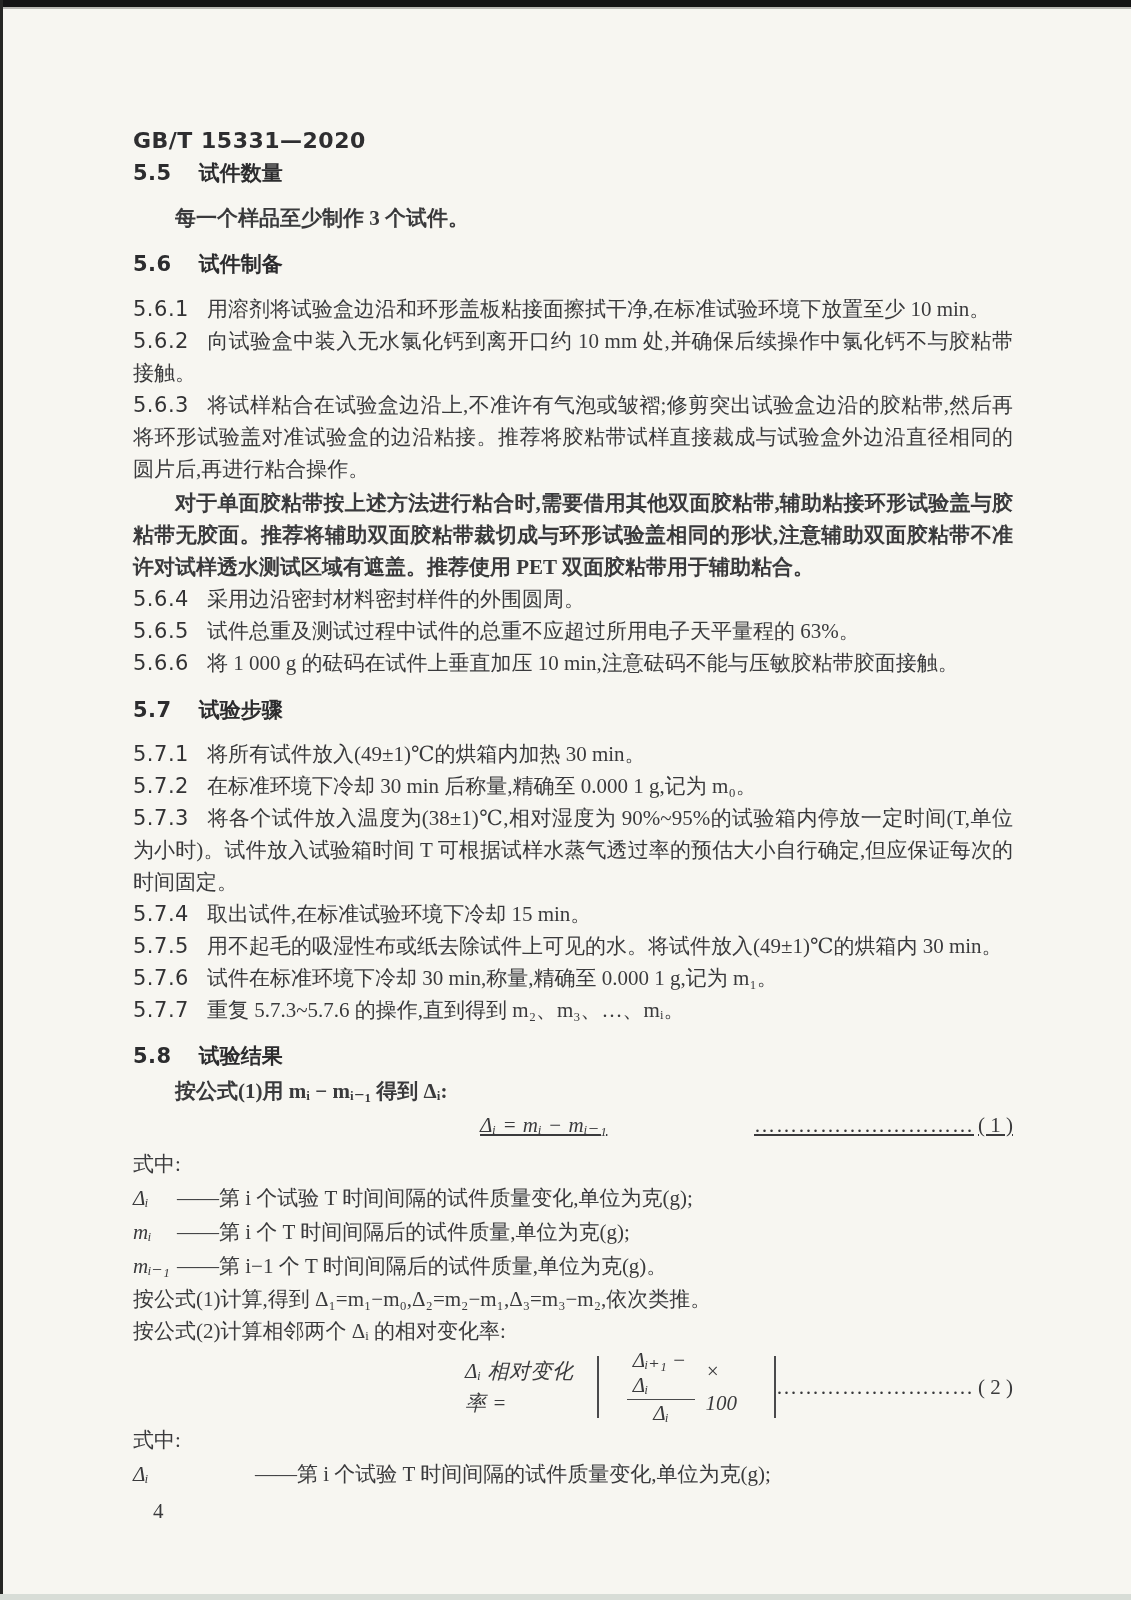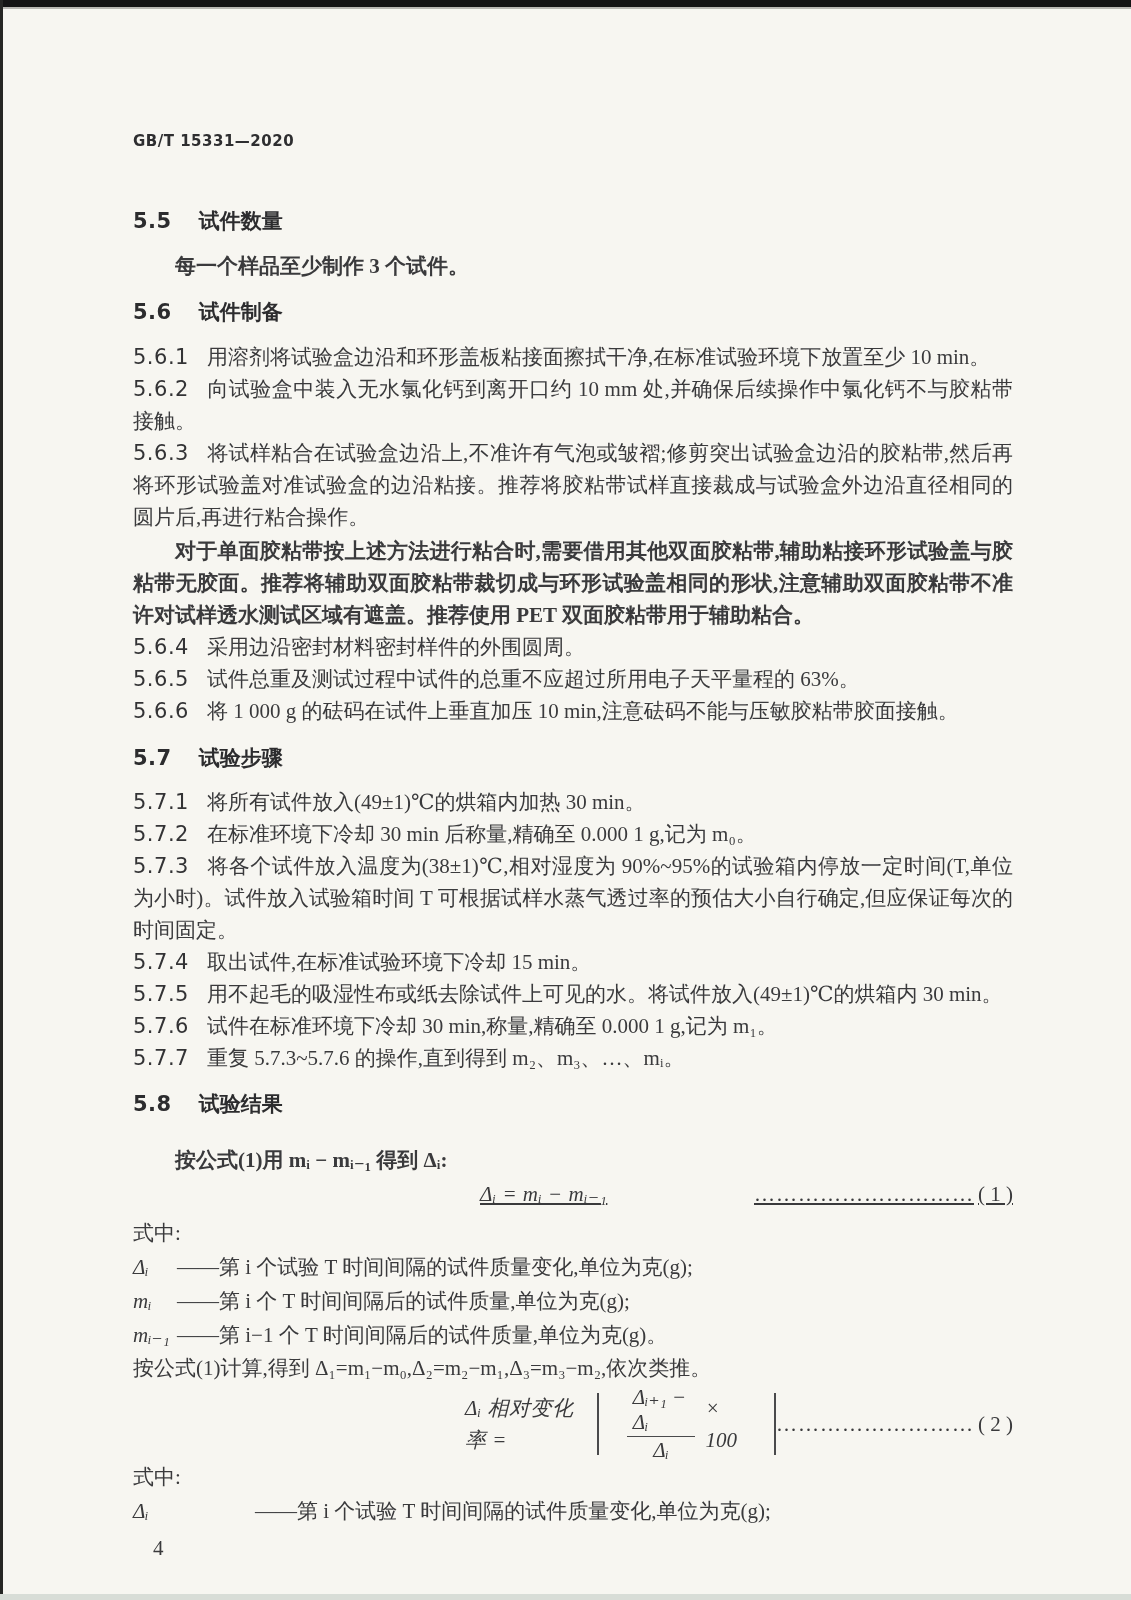--- a/index.html
+++ b/index.html
@@ -12,21 +12,21 @@
   .top-edge   { position:absolute; top:0; left:0; right:0; height:7px; background:#141414; }
   .top-edge-soft { position:absolute; top:7px; left:0; right:0; height:2px; background:#8f8f8b; opacity:.6; }
   .left-edge  { position:absolute; top:0; left:0; bottom:0; width:3px; background:#262624; }
   .bottom-edge{ position:absolute; left:0; right:0; bottom:0; height:6px; background:#d8ddd7; }
 
   .content { position:absolute; left:133px; width:880px; top:0; font-size:21px; line-height:32px; }
 
   .std-header {
     margin-top:125px;
     font-family:"DejaVu Sans","Liberation Sans",sans-serif;
-    font-weight:bold; font-size:15px; color:#2e2e30; letter-spacing:.5px;
+    font-weight:bold; font-size:22px; color:#2e2e30; letter-spacing:.5px;
   }
 
   h2.sec {
     margin:0; font-family:"DejaVu Sans","Liberation Sans",sans-serif;
     font-size:21px; font-weight:bold; color:#2c2c2e; line-height:32px;
   }
   h2.sec .snum { margin-right:27px; letter-spacing:.5px; }
 
   p { margin:0; text-align:justify; }
   .p-indent { text-indent:2em;font-weight:bold; }
@@ -67,21 +67,21 @@
 <div class="page">
   <div class="top-edge"></div>
   <div class="top-edge-soft"></div>
   <div class="left-edge"></div>
   <div class="bottom-edge"></div>
 
   <div class="content">
 
     <div class="std-header">GB/T 15331—2020</div>
 
-    <h2 class="sec" id="s55" style="margin-top:48px">
+    <h2 class="sec" id="s55" style="">
       <span class="snum">5.5</span><span>试件数量</span>
     </h2>
     <p class="p-indent" style="margin-top:13px">每一个样品至少制作 3 个试件。</p>
 
     <h2 class="sec" id="s56" style="margin-top:14px">
       <span class="snum">5.6</span><span>试件制备</span>
     </h2>
 
     <p class="clause" style="margin-top:13px"><span class="cnum">5.6.1</span><span>用溶剂将试验盒边沿和环形盖板粘接面擦拭干净,在标准试验环境下放置至少 10 min。</span></p>
     <p class="clause"><span class="cnum">5.6.2</span><span>向试验盒中装入无水氯化钙到离开口约 10 mm 处,并确保后续操作中氯化钙不与胶粘带接触。</span></p>
@@ -100,21 +100,21 @@
     <p class="clause"><span class="cnum">5.7.3</span><span>将各个试件放入温度为(38±1)℃,相对湿度为 90%~95%的试验箱内停放一定时间(T,单位为小时)。试件放入试验箱时间 T 可根据试样水蒸气透过率的预估大小自行确定,但应保证每次的时间固定。</span></p>
     <p class="clause"><span class="cnum">5.7.4</span><span>取出试件,在标准试验环境下冷却 15 min。</span></p>
     <p class="clause"><span class="cnum">5.7.5</span><span>用不起毛的吸湿性布或纸去除试件上可见的水。将试件放入(49±1)℃的烘箱内 30 min。</span></p>
     <p class="clause"><span class="cnum">5.7.6</span><span>试件在标准环境下冷却 30 min,称量,精确至 0.000 1 g,记为 m₁。</span></p>
     <p class="clause"><span class="cnum">5.7.7</span><span>重复 5.7.3~5.7.6 的操作,直到得到 m₂、m₃、…、mᵢ。</span></p>
 
     <h2 class="sec" id="s58" style="margin-top:14px">
       <span class="snum">5.8</span><span>试验结果</span>
     </h2>
 
-    <p class="p-indent" style="margin-top:24px">按公式(1)用 mᵢ − mᵢ₋₁ 得到 Δᵢ:</p>
+    <p class="p-indent" style="margin-top:3px">按公式(1)用 mᵢ − mᵢ₋₁ 得到 Δᵢ:</p>
 
     <div class="formula-row" id="f1">
       <span class="expr">Δᵢ = mᵢ − mᵢ₋₁</span>
       <span class="dots">…………………………</span>
       <span class="flabel">( 1 )</span>
     </div>
 
     <p class="lead" style="margin-top:4px">式中:</p>
     <div class="defrow">
       <span class="term">Δᵢ</span>
@@ -123,20 +123,21 @@
     <div class="defrow">
       <span class="term">mᵢ</span>
       <span class="desc">——第 i 个 T 时间间隔后的试件质量,单位为克(g);</span>
     </div>
     <div class="defrow">
       <span class="term">mᵢ₋₁</span>
       <span class="desc">——第 i−1 个 T 时间间隔后的试件质量,单位为克(g)。</span>
     </div>
 
     <p>按公式(1)计算,得到 Δ₁=m₁−m₀,Δ₂=m₂−m₁,Δ₃=m₃−m₂,依次类推。</p>
+    <p>按公式(2)计算相邻两个 Δᵢ 的相对变化率:</p>
 
     <div class="formula-row" id="f2">
       <span class="expr cjk">Δᵢ 相对变化率 =</span>
       <span class="abs">
         <span class="frac">
           <span class="fnum">Δᵢ₊₁ − Δᵢ</span>
           <span class="fden">Δᵢ</span>
         </span>
         <span class="factor">× 100</span>
       </span>

